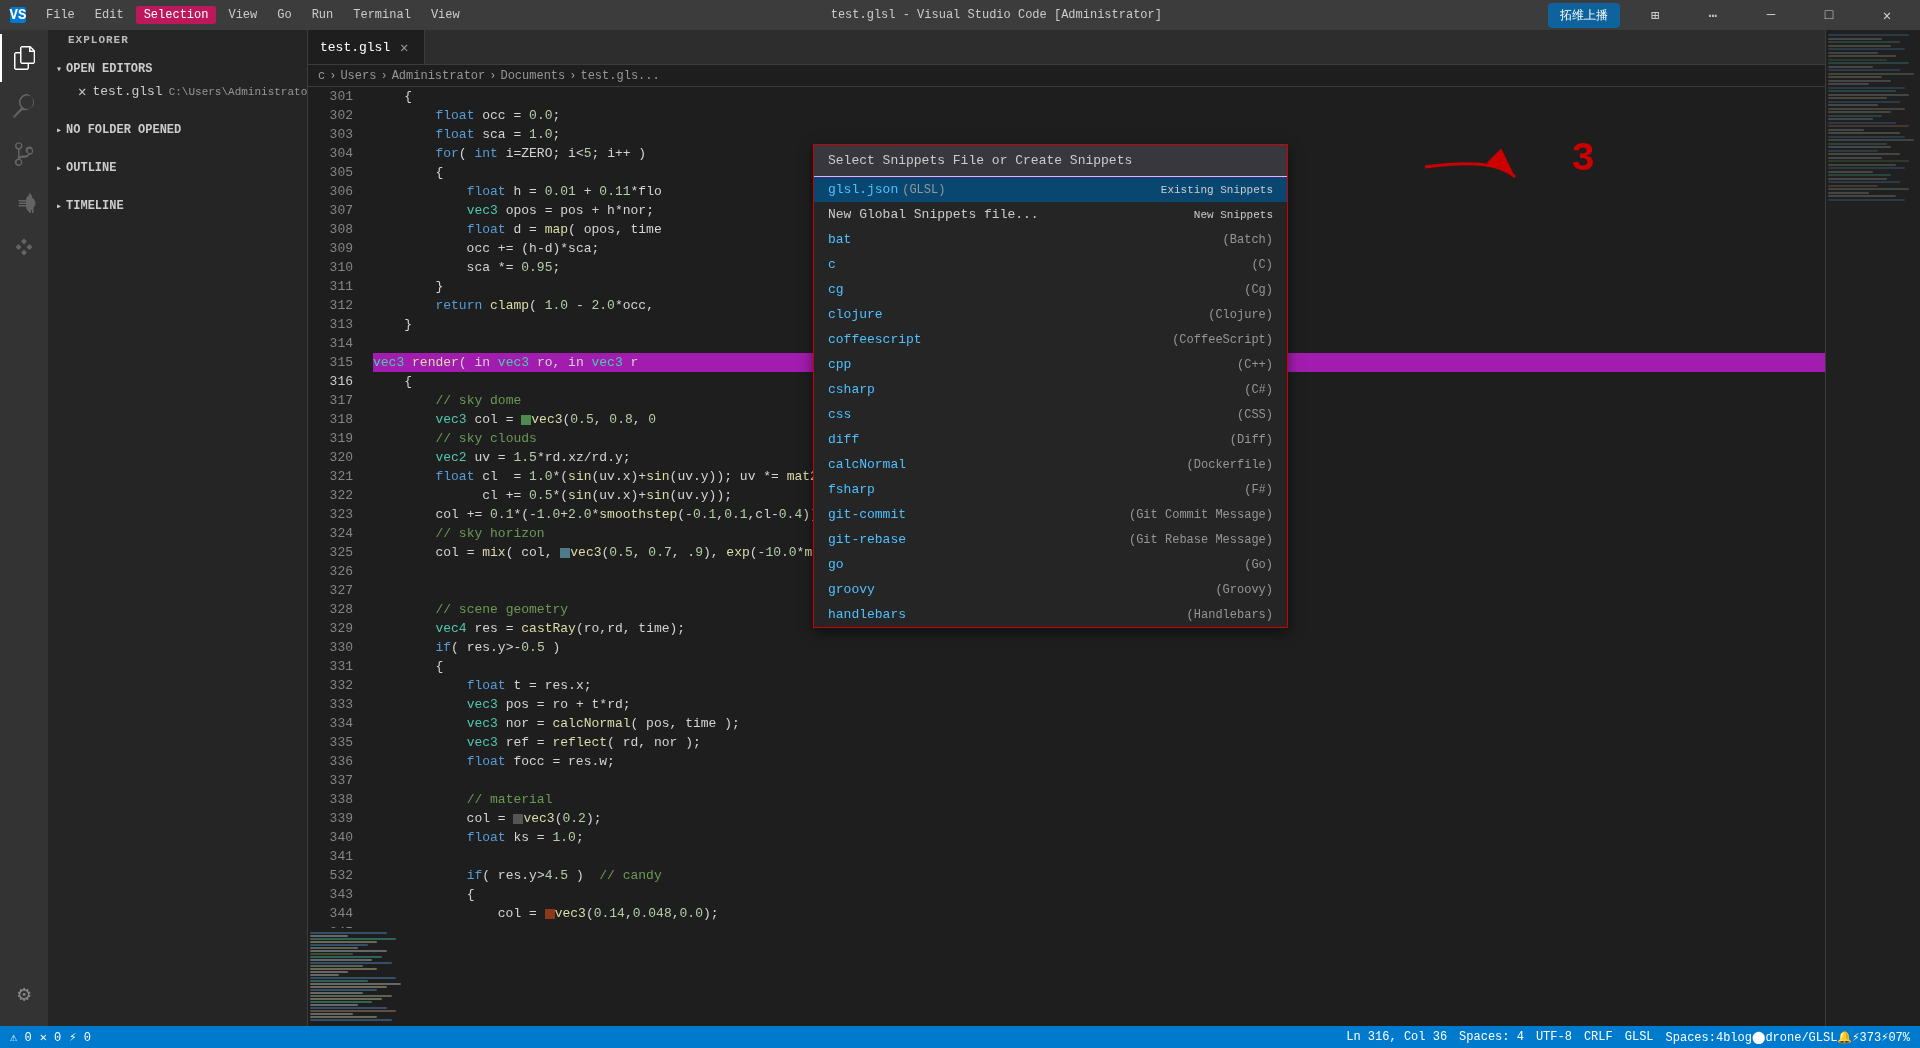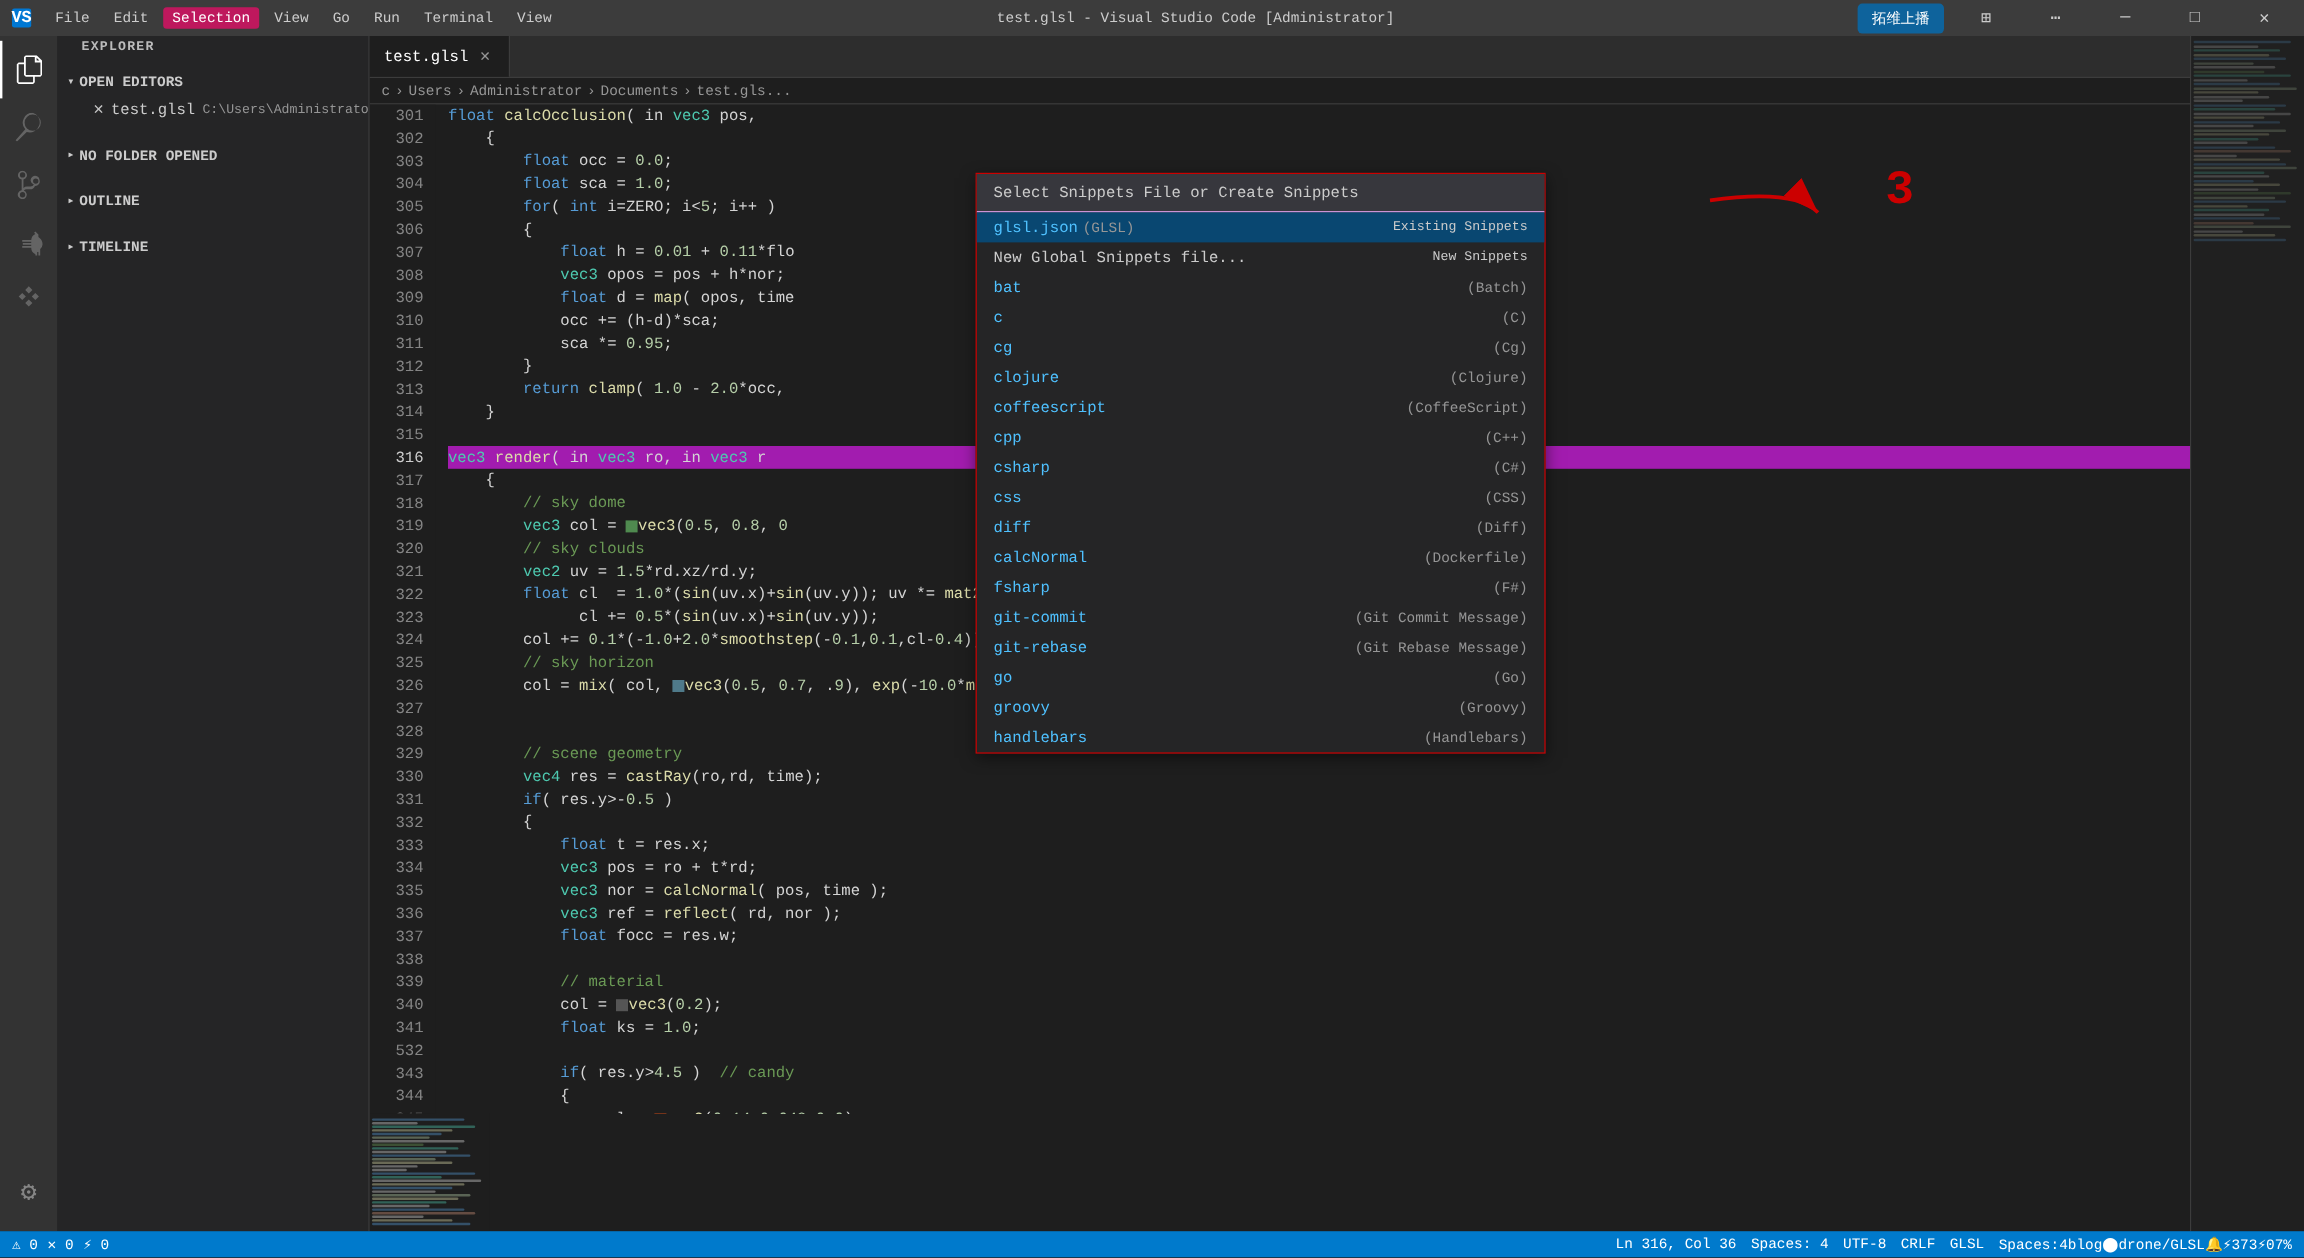--- a/index.html
+++ b/index.html
@@ -526,21 +526,20 @@
         <div>339</div>
         <div>340</div>
         <div>341</div>
         <div>532</div>
         <div>343</div>
         <div>344</div>
         <div>345</div>
 
       </div>
       <div class="code-content">
-        <div class="line"><span class="kw">float</span> <span class="fn">calcOcclusion</span><span class="op">( in </span><span class="type">vec3</span> pos,</div>
         <div class="line">    <span class="op">{</span></div>
         <div class="line">        <span class="kw">float</span> occ <span class="op">=</span> <span class="num">0.0</span><span class="op">;</span></div>
         <div class="line">        <span class="kw">float</span> sca <span class="op">=</span> <span class="num">1.0</span><span class="op">;</span></div>
         <div class="line">        <span class="kw">for</span><span class="op">( </span><span class="kw">int</span> i<span class="op">=</span>ZERO<span class="op">; </span>i<span class="op">&lt;</span><span class="num">5</span><span class="op">; </span>i<span class="op">++ )</span></div>
         <div class="line">        <span class="op">{</span></div>
         <div class="line">            <span class="kw">float</span> h <span class="op">=</span> <span class="num">0.01</span> <span class="op">+</span> <span class="num">0.11</span><span class="op">*</span>flo</div>
         <div class="line">            <span class="type">vec3</span> opos <span class="op">=</span> pos <span class="op">+</span> h<span class="op">*</span>nor<span class="op">;</span></div>
         <div class="line">            <span class="kw">float</span> d <span class="op">=</span> <span class="fn">map</span><span class="op">( </span>opos<span class="op">, </span>time</div>
         <div class="line">            occ <span class="op">+=</span> <span class="op">(</span>h<span class="op">-</span>d<span class="op">)*</span>sca<span class="op">;</span></div>
         <div class="line">            sca <span class="op">*=</span> <span class="num">0.95</span><span class="op">;</span></div>

